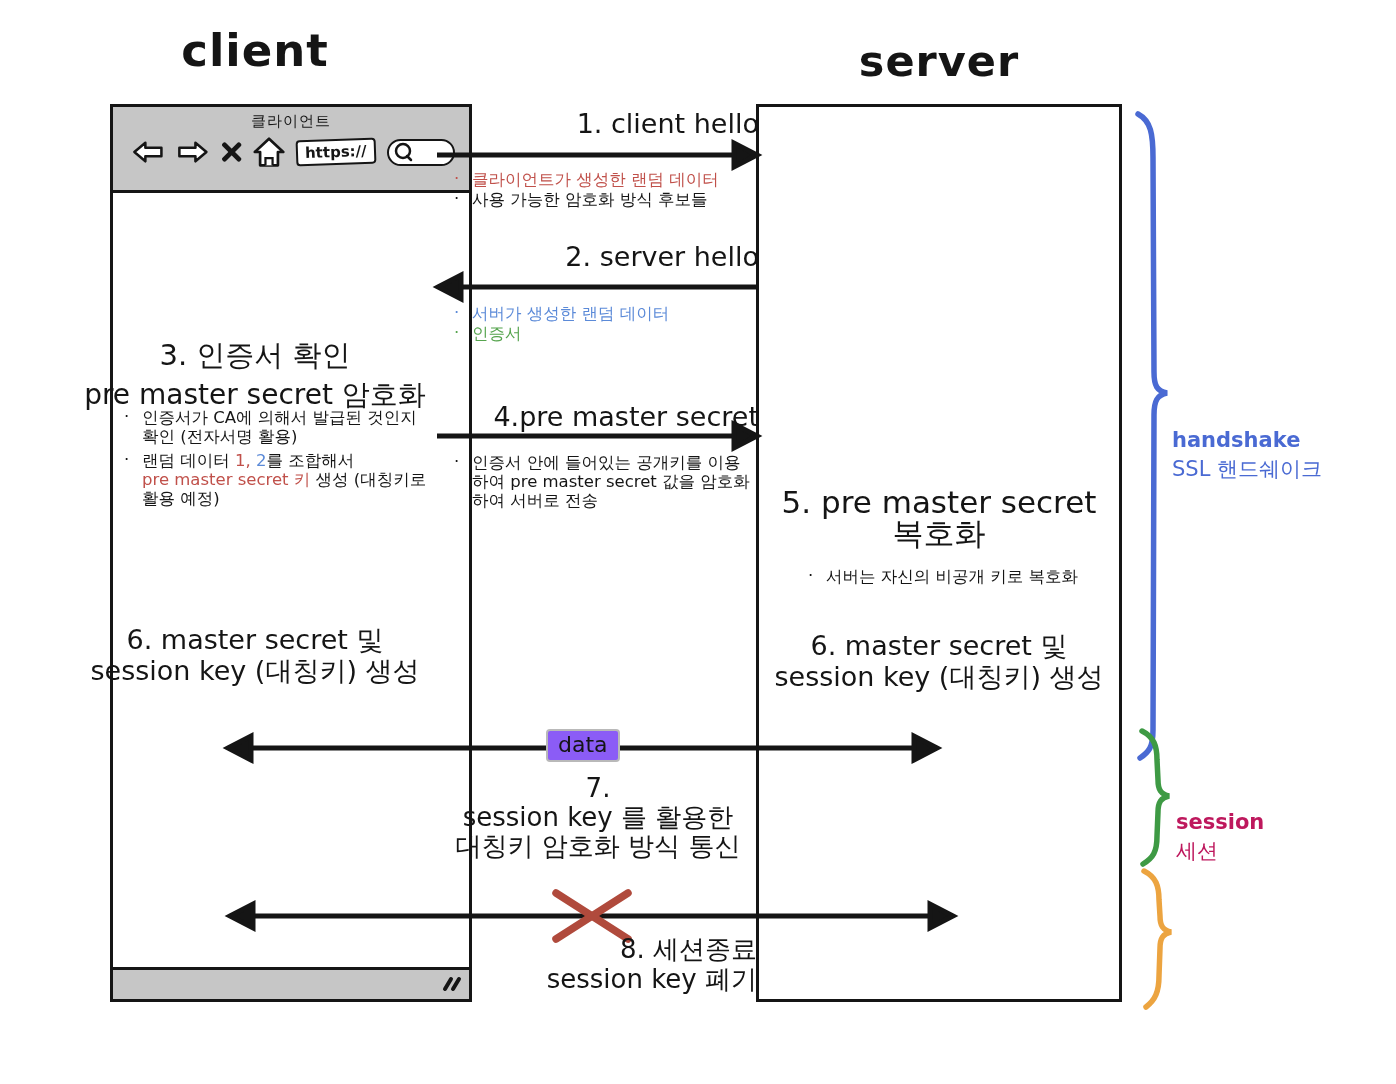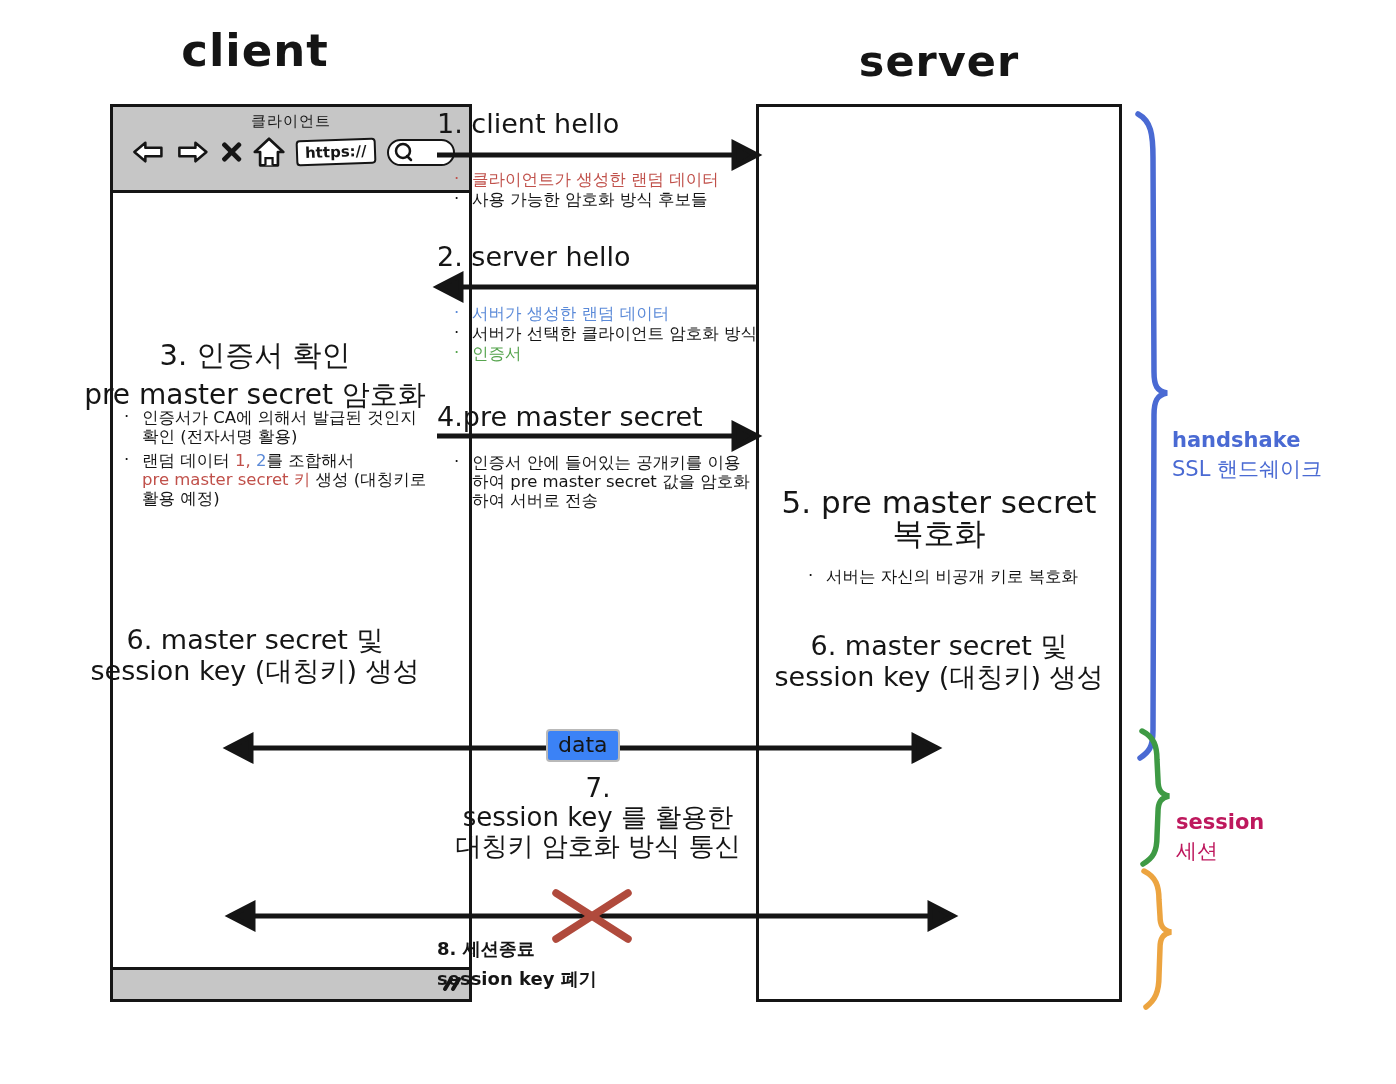--- a/index.html
+++ b/index.html
@@ -12,37 +12,37 @@
   .toolbar{position:absolute;left:0;top:0;right:0;height:83px;background:#c6c6c6;border-bottom:3px solid #151515;}
   .toolbar-label{text-align:center;font-size:15px;padding-top:5px;letter-spacing:1px;}
   .toolbar-icons{display:flex;align-items:center;gap:11px;padding:4px 14px 0 18px;}
   .statusbar{position:absolute;left:0;bottom:0;right:0;height:29px;background:#c6c6c6;border-top:3px solid #151515;}
   .resize{position:absolute;right:6px;top:4px;}
   .https-box{border:2.5px solid #151515;border-radius:4px;background:#fff;padding:2px 7px;
     font-size:15px;font-weight:bold;transform:rotate(-2deg);}
   .search-pill{width:76px;height:27px;border:2.5px solid #151515;border-radius:14px;background:#fff;
     display:flex;align-items:center;padding-left:3px;box-sizing:border-box;}
   .big-title{position:absolute;text-align:center;font-size:45px;font-weight:bold;letter-spacing:1px;z-index:3;}
-  .lane-title{position:absolute;left:437px;width:322px;text-align:left;font-size:27px;z-index:3;white-space:nowrap;}
+  .lane-title{position:absolute;left:437px;width:322px;text-align:right;font-size:27px;z-index:3;white-space:nowrap;}
   .blocktitle{position:absolute;text-align:center;z-index:3;}
   .bullets{position:absolute;font-size:16.5px;line-height:20px;z-index:3;}
   .brow{position:relative;padding-left:26px;white-space:nowrap;}
   .brow.dot::before{content:"·";position:absolute;left:8px;top:-1px;}
   .red{color:#c0504a;}
   .blue{color:#5b8ad8;}
   .green{color:#56a44e;}
-  .data-chip{position:absolute;left:546px;top:729px;z-index:4;background:#3b82f6;border:2px solid #b9b9b9;
+  .data-chip{position:absolute;left:546px;top:729px;z-index:4;background:#8b5cf6;border:2px solid #b9b9b9;
     border-radius:4px;padding:1px 10px 3px 10px;font-size:22px;}
   .phase{position:absolute;z-index:3;font-size:21px;line-height:29px;}
   .phase .en{font-weight:bold;margin-top:40px;}
   .phase-blue{color:#4a6ad3;}
   .phase-green{color:#be185d;}
   .phase-orange{color:#eca440;}
   .s7{position:absolute;left:437px;top:774px;width:322px;text-align:center;font-size:26px;line-height:29px;z-index:3;white-space:nowrap;}
-  .s8{position:absolute;left:437px;top:934px;width:320px;text-align:left;font-size:18px;line-height:30px;z-index:3;white-space:nowrap;font-weight:bold;}
+  .s8{position:absolute;left:437px;top:934px;width:320px;text-align:right;font-size:26px;line-height:30px;z-index:3;white-space:nowrap;}
 </style>
 </head>
 <body>
 
 <div class="canvas">
 
   <svg class="overlay" viewBox="0 0 1396 1084">
     <g stroke="#151515" stroke-width="5" fill="#151515">
       <line x1="437" y1="155" x2="740" y2="155"></line>
       <polygon points="757,155 734,143 734,167"></polygon>
@@ -115,21 +115,20 @@
 
   <div class="lane-title" style="top:108px;">1. client hello</div>
   <div class="bullets" style="left:446px;top:170px;">
     <div class="brow dot red">클라이언트가 생성한 랜덤 데이터</div>
     <div class="brow dot">사용 가능한 암호화 방식 후보들</div>
   </div>
 
   <div class="lane-title" style="top:241px;">2. server hello</div>
   <div class="bullets" style="left:446px;top:304px;">
     <div class="brow dot blue">서버가 생성한 랜덤 데이터</div>
-    <div class="brow dot">서버가 선택한 클라이언트 암호화 방식</div>
     <div class="brow dot green">인증서</div>
   </div>
 
   <div class="blocktitle" style="left:54px;top:336px;width:402px;">
     <div style="font-size:29px;">3. 인증서 확인</div>
     <div style="font-size:28px;">pre master secret 암호화</div>
   </div>
   <div class="bullets" style="left:116px;top:408px;line-height:19px;">
     <div class="brow dot">인증서가 CA에 의해서 발급된 것인지</div>
     <div class="brow">확인 (전자서명 활용)</div>

